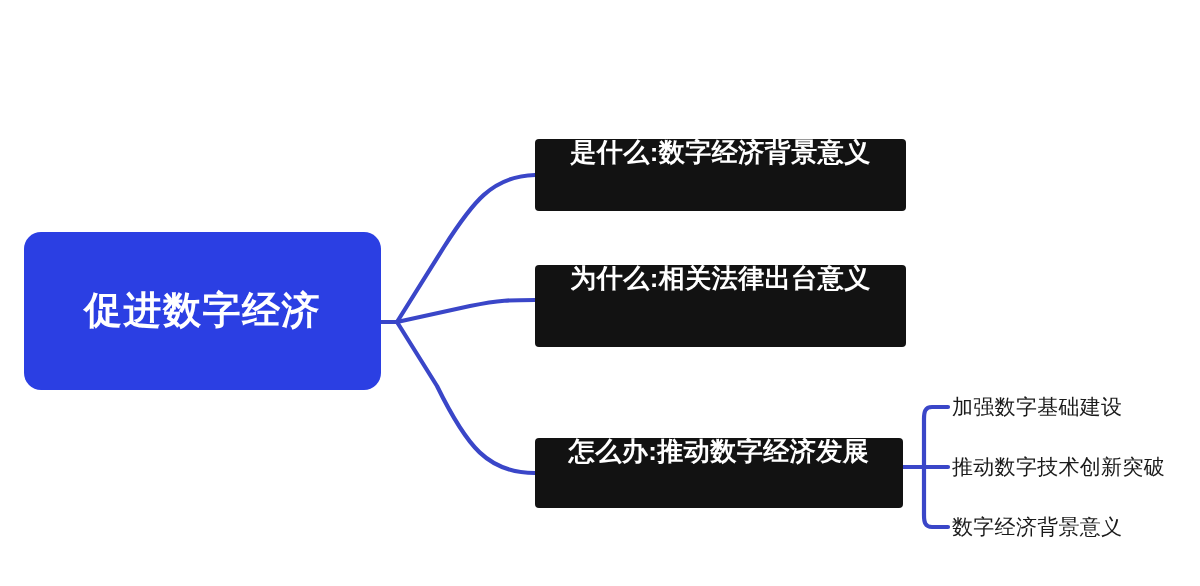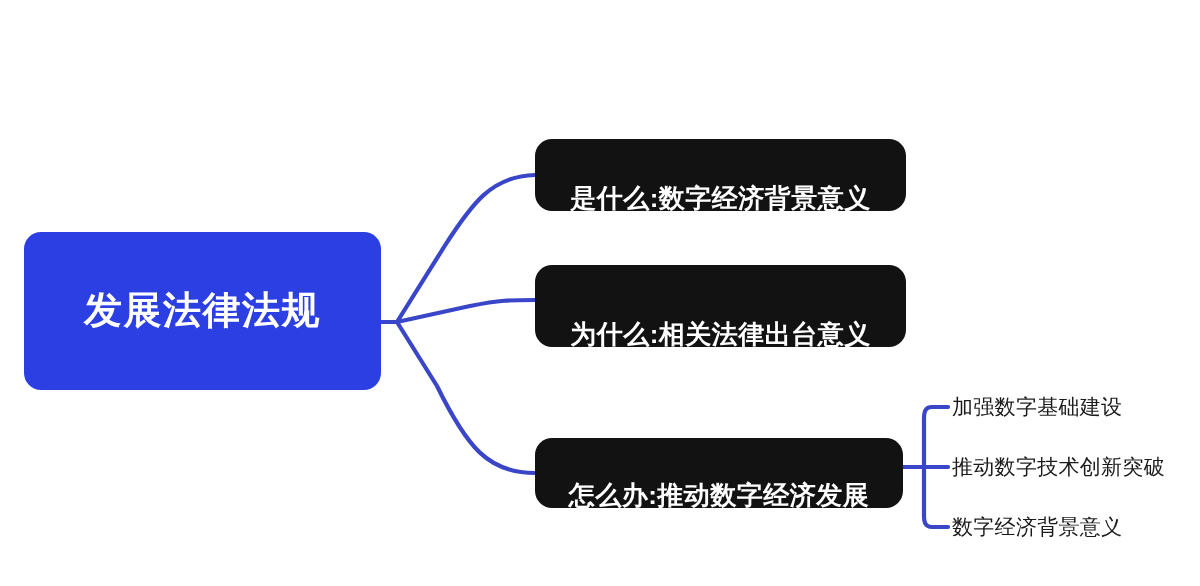--- a/index.html
+++ b/index.html
@@ -47,23 +47,23 @@
     font-weight: bold;
     line-height: 1.26;
     letter-spacing: 1.5px;
     white-space: nowrap;
   }
 
   
   .branch-node {
     position: absolute;
     background: #121212;
-    border-radius: 17px;
+    border-radius: 4px;
     display: flex;
-    align-items: flex-end;
+    align-items: flex-start;
     justify-content: center;
     box-sizing: border-box;
     padding: 0 22px;
   }
   .branch-label {
     color: #ffffff;
     font-size: 26px;
     font-weight: bold;
     letter-spacing: 0.5px;
     white-space: nowrap;
@@ -104,21 +104,21 @@
       <path d="M397,322 L437,386 C467,447 488,473 535,473"></path>
 
       <path d="M903,467 L925,467"></path>
       <path d="M948,407 L932,407 C925,407 924,412 924,419
                L924,515 C924,522 925,527 932,527 L948,527"></path>
       <path d="M908,467 L948,467"></path>
     </g>
   </svg>
 
   <div class="root-node">
-    <div class="root-line">发展法律法规</div>
+    <div class="root-line">促进数字经济</div>
   </div>
 
   <div class="branch-node" id="branch-0">
     <span class="branch-label">是什么:数字经济背景意义</span>
   </div>
 
   <div class="branch-node" id="branch-1">
     <span class="branch-label">为什么:相关法律出台意义</span>
   </div>
 

